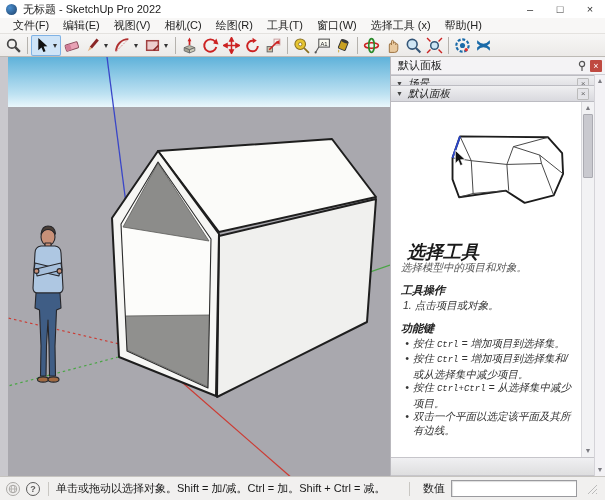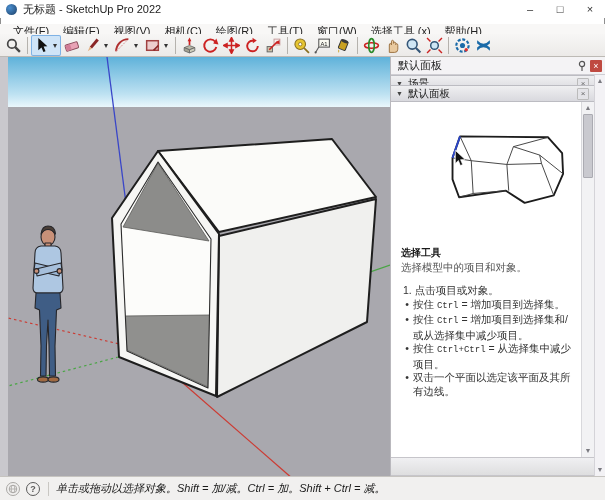--- a/index.html
+++ b/index.html
@@ -6,75 +6,75 @@
   body{width:605px;height:500px;overflow:hidden;font-family:"Liberation Sans","DejaVu Sans",sans-serif;background:#fff;position:relative;}
   #app{position:absolute;inset:0;box-shadow:inset 0 0 0 1px #8f8f8f;}
 
   
   .titlebar{position:absolute;left:0;top:0;width:605px;height:18px;background:#ffffff;display:flex;align-items:center;box-sizing:border-box;padding-left:6px;}
   .app-icon{width:11px;height:11px;border-radius:50%;background:radial-gradient(circle at 35% 35%,#4a8fd0,#1d3f66);margin-right:6px;flex:0 0 auto;}
   .title-text{font-size:11px;color:#222;}
   .win-controls{margin-left:auto;display:flex;height:100%;}
   .win-btn{width:30px;height:100%;display:flex;align-items:center;justify-content:center;font-size:11px;color:#333;}
   
-  .menubar{position:absolute;left:0;top:24px;width:605px;height:16px;background:#f8f7f6;display:flex;align-items:center;box-sizing:border-box;padding-left:6px;border-bottom:1px solid #e4e2df;}
+  .menubar{position:absolute;left:0;top:18px;width:605px;height:16px;background:#f8f7f6;display:flex;align-items:center;box-sizing:border-box;padding-left:6px;border-bottom:1px solid #e4e2df;}
   .menu-item{font-size:11px;color:#222;padding:0 7px;white-space:nowrap;}
   
   .toolbar{position:absolute;left:0;top:34px;width:605px;height:23px;background:linear-gradient(#f7f6f5,#eceae8);border-bottom:1px solid #bdbab5;display:flex;align-items:center;box-sizing:border-box;padding-left:3px;}
   .tool-btn{display:flex;align-items:center;height:21px;padding:0 2px;border-radius:2px;}
   .tool-btn.active{background:#cfe4f7;box-shadow:inset 0 0 0 1px #7fb2e5;}
   .tool-icon{width:17px;height:17px;display:block;}
   .tool-icon svg{display:block;}
   .dd{font-size:8px;color:#333;padding:0 2px 0 3px;}
   .tsep{width:1px;height:17px;background:#b5b2ad;margin:0 3px;}
   
   .vp-strip{position:absolute;left:0;top:57px;width:8px;height:419px;background:#c9c8cd;}
   .viewport{position:absolute;left:8px;top:57px;width:382px;height:419px;}
   .viewport svg{display:block;}
   
   .tray{position:absolute;left:390px;top:57px;width:215px;height:419px;background:#f1f0f3;border-left:1px solid #b9b8bd;box-sizing:border-box;display:flex;flex-direction:column;}
   .tray-header{height:17px;background:#f4f3f5;border-bottom:1px solid #cfced3;display:flex;align-items:center;padding:0 3px 0 7px;flex:0 0 auto;}
   .tray-title{font-size:11px;color:#222;}
   .tray-header .sp{margin-left:auto;display:flex;align-items:center;gap:3px;}
   .pin-icon{width:10px;height:12px;}
   .tray-close{width:12px;height:12px;background:#bf4a41;color:#fff;font-size:9px;line-height:12px;text-align:center;border-radius:1px;}
-  .tray-body{flex:1;display:flex;min-height:0;}
+  .tray-body{flex:1;display:flex;min-height:0;font-style:italic;}
   .tray-main{width:203px;display:flex;flex-direction:column;min-width:0;}
   .tray-scroll{width:11px;background:#f3f2f5;border-left:1px solid #d4d3d8;display:flex;flex-direction:column;align-items:center;justify-content:space-between;padding:2px 0;box-sizing:border-box;}
   .scroll-arrow{font-size:7px;color:#7a7a80;line-height:8px;}
   .panel-bar{background:linear-gradient(#efeff1,#d9d9de);border:1px solid #bcbcc2;border-left:none;border-right:none;display:flex;align-items:center;padding:0 5px;gap:5px;}
   .panel-bar .tri{font-size:7px;color:#444;}
   .panel-bar .lbl{font-size:10.5px;color:#222;}
   .panel-bar .mini-close{margin-left:auto;width:10px;height:10px;font-size:8px;line-height:10px;text-align:center;color:#666;background:#e4e4e8;border:1px solid #bbb;border-radius:1px;}
   .panel-clipped{height:10px;overflow:hidden;flex:0 0 auto;}
   .panel-clipped .panel-bar{height:15px;}
   .panel-instructor{height:15px;flex:0 0 auto;}
   .instructor-wrap{flex:1;min-height:0;background:#fff;display:flex;overflow:hidden;border-bottom:1px solid #c6c5ca;}
   .instructor-content{flex:1;overflow:hidden;padding:4px 6px 0 10px;min-width:0;}
   .inner-scroll{width:12px;background:#f2f2f4;border-left:1px solid #d8d8dc;display:flex;flex-direction:column;align-items:center;flex:0 0 auto;}
   .inner-scroll .thumb{width:8px;height:62px;background:#c9c9cf;border:1px solid #ababb2;border-radius:1px;margin-top:2px;}
   .inner-scroll .sa-top{margin-top:2px;}
   .inner-scroll .sa-bot{margin-top:auto;margin-bottom:2px;}
   .illustration{width:178px;height:126px;margin:2px auto 6px auto;}
-  .tool-title{font-size:10px;font-weight:bold;color:#1a1a1a;line-height:17px;}
+  .tool-title{font-size:18px;font-weight:bold;color:#1a1a1a;line-height:17px;margin-left:6px;}
   .tool-desc{font-size:10.5px;color:#555;line-height:13px;margin-bottom:10px;}
   .sec-h{font-size:11px;font-weight:bold;color:#222;margin:9px 0 2px 0;line-height:13px;}
   .step-row{font-size:10.5px;color:#333;line-height:13.5px;padding-left:2px;}
   .bullet-row{display:flex;font-size:10.5px;color:#333;line-height:13.5px;}
   .blt{width:12px;flex:0 0 auto;text-align:center;}
   .itxt{flex:1;}
   .kbd{font-family:"Liberation Mono","DejaVu Sans Mono",monospace;font-size:9px;}
   .tray-bottom-strip{height:17px;background:linear-gradient(#f0f0f2,#dededf);border-bottom:1px solid #c6c5ca;flex:0 0 auto;}
   
   .statusbar{position:absolute;left:0;top:476px;width:605px;height:24px;background:#f1f0ef;border-top:1px solid #c6c4c0;display:flex;align-items:center;box-sizing:border-box;padding:0 8px 0 6px;}
   .status-icon{width:14px;height:14px;border-radius:50%;display:flex;align-items:center;justify-content:center;margin-right:6px;flex:0 0 auto;}
   .si-geo{border:1.5px solid #a9a7a4;color:#a9a7a4;font-size:8px;box-sizing:border-box;}
   .si-help{border:1.5px solid #5a5a5a;color:#5a5a5a;font-size:9px;font-weight:bold;box-sizing:border-box;}
   .sb-sep{width:1px;height:14px;background:#c9c7c3;margin:0 7px 0 2px;}
-  .sb-hint{font-size:11px;color:#1a1a1a;white-space:nowrap;overflow:hidden;font-style:italic;}
+  .sb-hint{font-size:11px;color:#1a1a1a;white-space:nowrap;overflow:hidden;}
   .sb-right{margin-left:auto;display:flex;align-items:center;gap:6px;}
   .sb-label{font-size:11px;color:#1a1a1a;}
   .vcb{width:118px;height:15px;background:#fff;border:1px solid #9a9a9e;box-shadow:inset 1px 1px 1px #ddd;font-size:11px;padding:0 3px;}
   .grip{width:10px;height:10px;margin-left:4px;background:
     linear-gradient(135deg,transparent 50%,#bbb 50%,#bbb 58%,transparent 58%,transparent 70%,#bbb 70%,#bbb 78%,transparent 78%,transparent 90%,#bbb 90%);}
 </style>
 </head>
 <body>
 
 <div id="app">
@@ -395,21 +395,23 @@
                 <path d="M120,40 L157,30"></path>
                 <path d="M148,49 L150,58 L163,92"></path>
                 <path d="M113,59 L150,58"></path>
               </g>
               <line x1="63" y1="29" x2="55" y2="52" stroke="#2b46c8" stroke-width="2"></line>
               <path d="M58,44 l0,14 l3.2,-3.2 l2.2,5.4 l2.4,-1.1 l-2.2,-5.2 l4.6,-0.4 Z" fill="#111" stroke="#fff" stroke-width="0.7"></path>
             </svg>
             <div class="tool-title">选择工具</div>
             <div class="tool-desc">选择模型中的项目和对象。</div>
             <div>
+                <div class="sec-h">工具操作</div>
                 <div class="step-row"><span class="itxt">1. 点击项目或对象。</span></div>
+                <div class="sec-h">功能键</div>
                 <div class="bullet-row">
                   <span class="blt">•</span>
                   <span class="itxt">按住 <span class="kbd">Ctrl</span> = 增加项目到选择集。</span>
                 </div>
                 <div class="bullet-row">
                   <span class="blt">•</span>
                   <span class="itxt">按住 <span class="kbd">Ctrl</span> = 增加项目到选择集和/或从选择集中减少项目。</span>
                 </div>
                 <div class="bullet-row">
                   <span class="blt">•</span>
@@ -440,15 +442,21 @@
     <span class="status-icon si-geo">
       <svg width="10" height="10" viewBox="0 0 10 10">
           <circle cx="5" cy="5" r="3.8" fill="none" stroke="#a9a7a4" stroke-width="1"></circle>
           <ellipse cx="5" cy="5" rx="1.8" ry="3.8" fill="none" stroke="#a9a7a4" stroke-width="0.8"></ellipse>
           <line x1="1.2" y1="5" x2="8.8" y2="5" stroke="#a9a7a4" stroke-width="0.8"></line>
         </svg>
     </span>
     <span class="status-icon si-help">?</span>
     <span class="sb-sep"></span>
     <span class="sb-hint">单击或拖动以选择对象。Shift = 加/减。Ctrl = 加。Shift + Ctrl = 减。</span>
+    <span class="sb-right">
+      <span class="sb-sep"></span>
+      <span class="sb-label">数值</span>
+      <input class="vcb" type="text" value="" style="">
+      <span class="grip"></span>
+    </span>
   </div>
 
 </div>
 
 </body></html>

